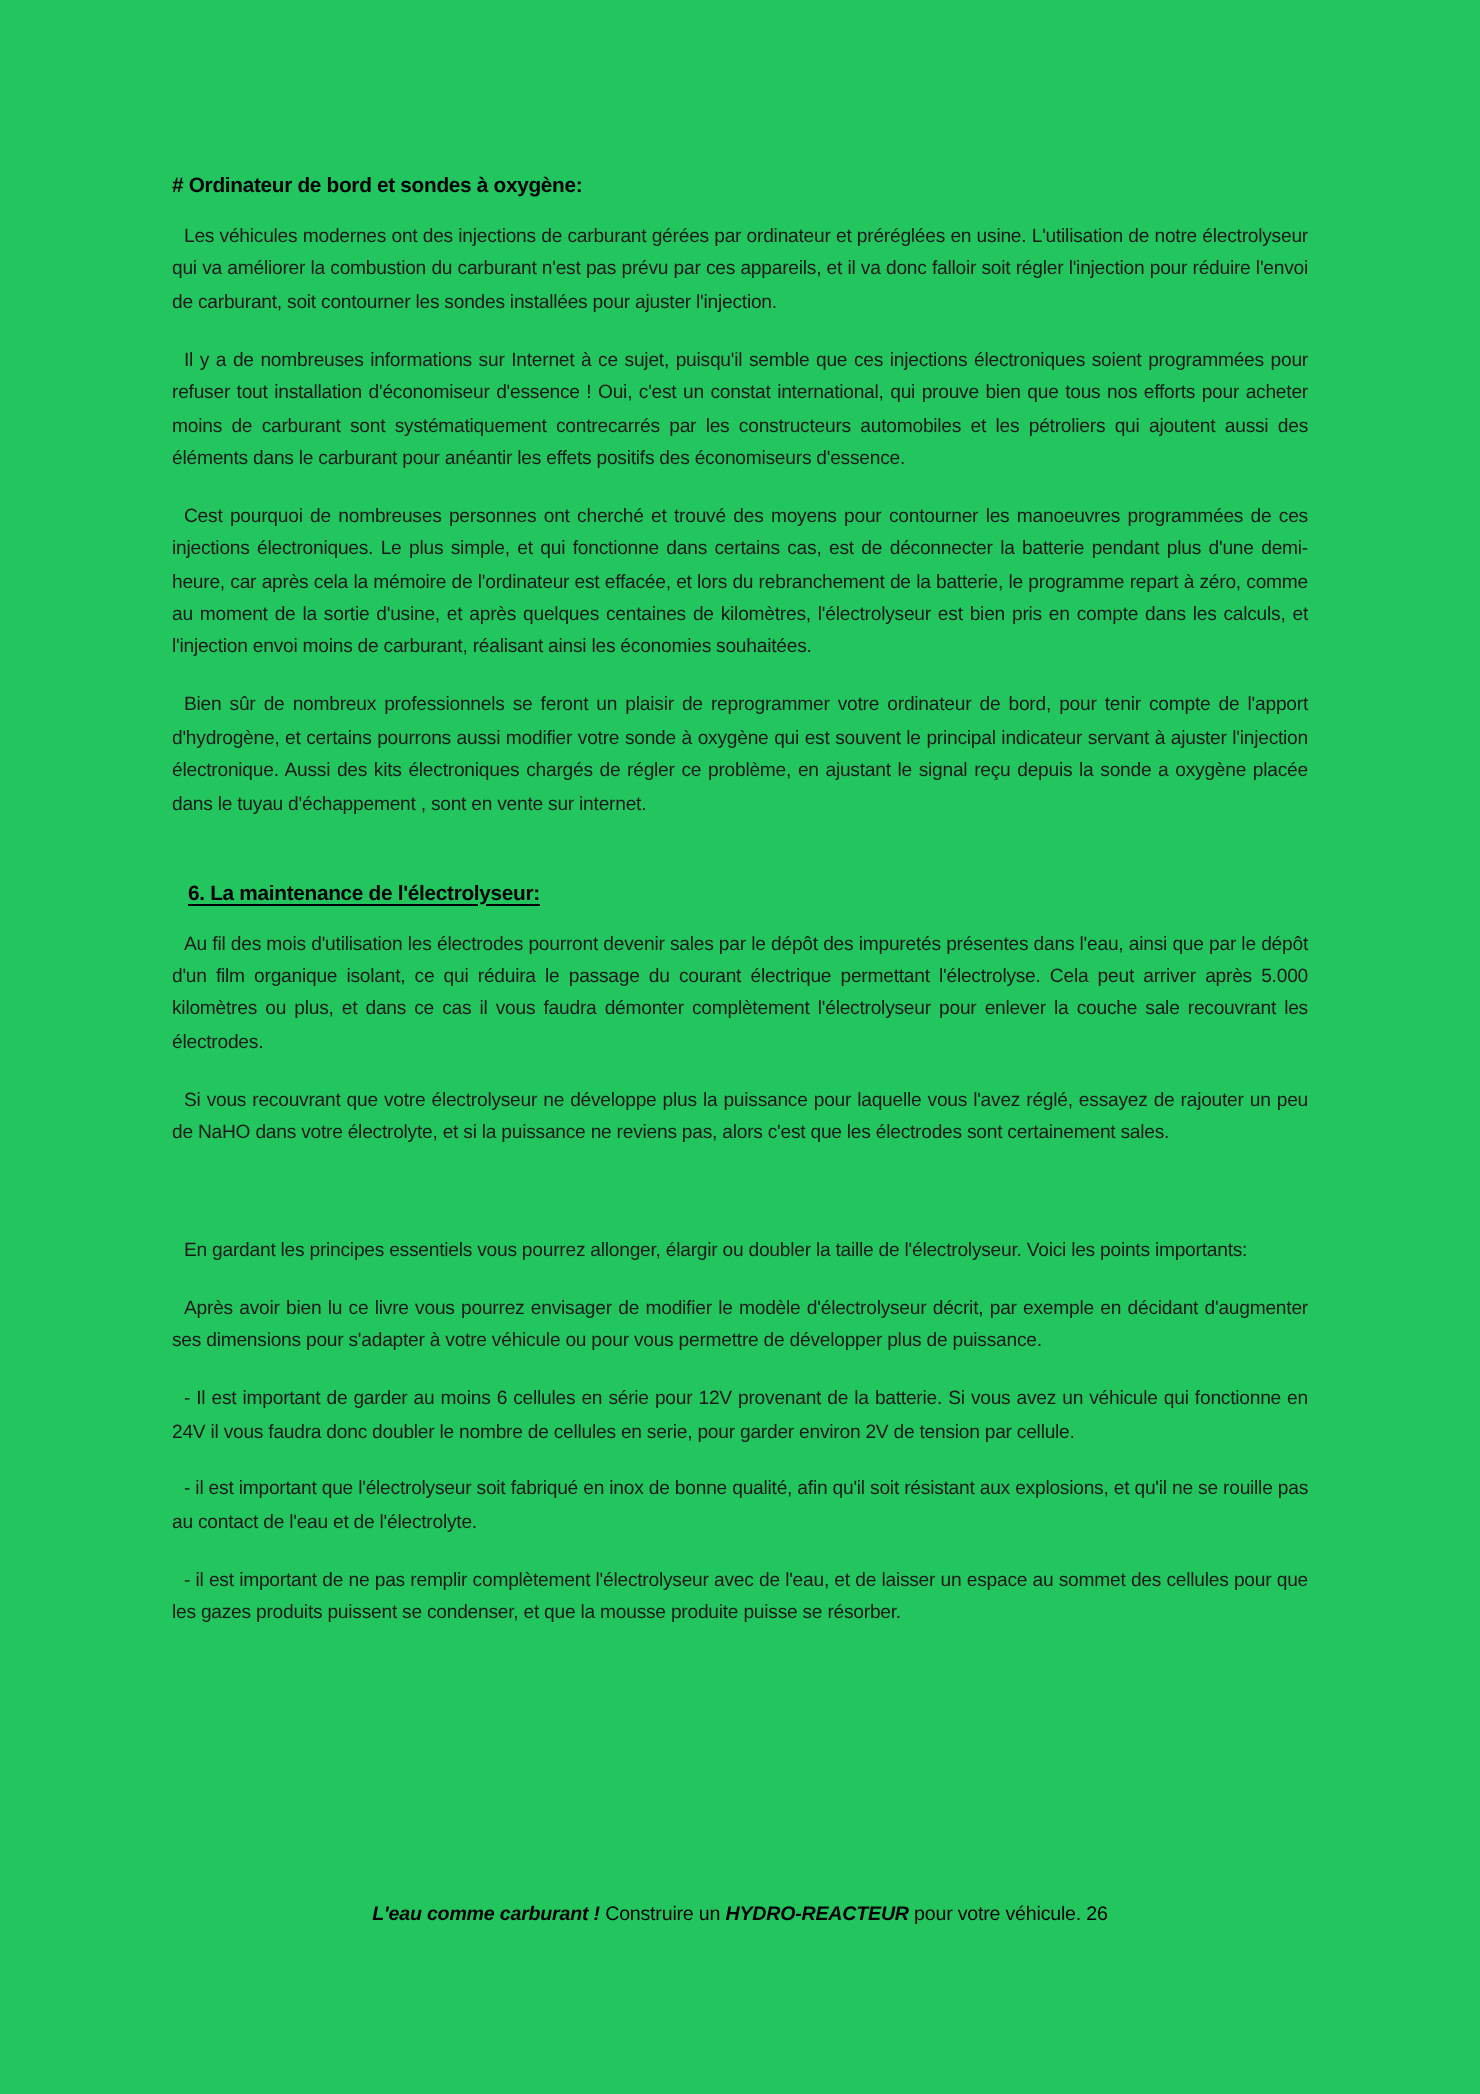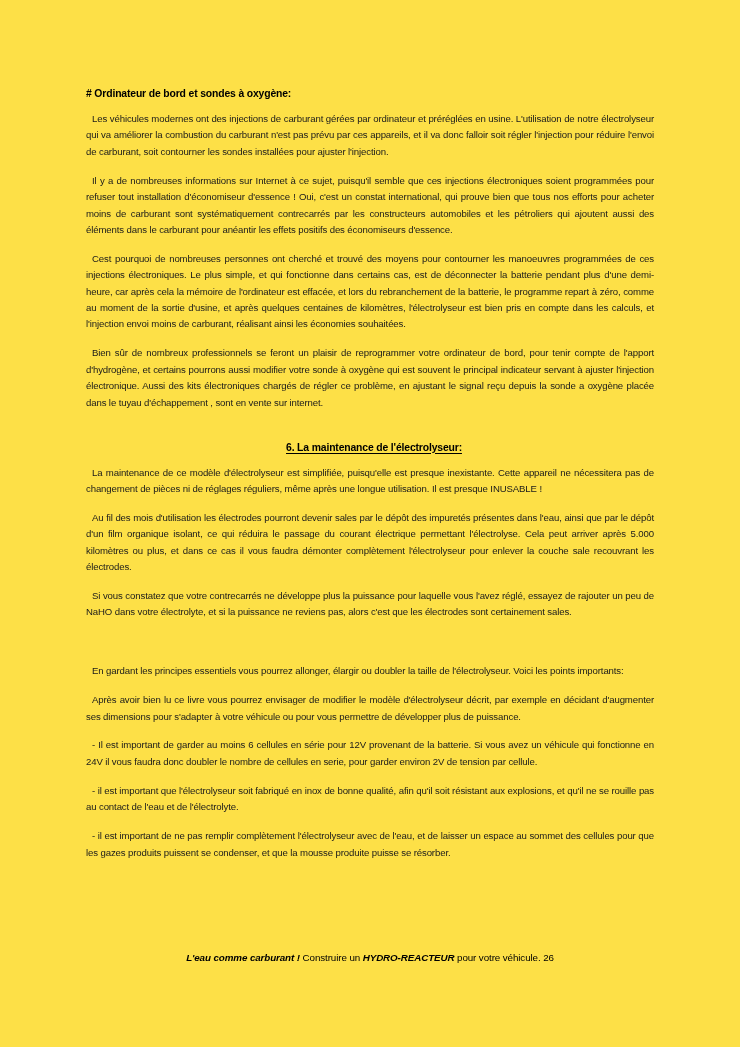--- a/index.html
+++ b/index.html
@@ -9,21 +9,21 @@
     background: #ffffff;
   }
   body {
     font-family: "Liberation Sans", sans-serif;
     color: #1a1a1a;
   }
   .page {
     position: relative;
     width: 740px;
     height: 1047px;
-    background: #fde047;
+    background: #22c55e;
     margin: 0 auto;
     overflow: hidden;
     box-sizing: border-box;
   }
   .content {
     position: absolute;
     left: 86px;
     top: 88px;
     width: 568px;
   }
@@ -33,21 +33,20 @@
     letter-spacing: -0.15px;
     margin: 0 0 12px 0;
     color: #000;
   }
   .heading.underlined {
     text-decoration: underline;
     text-underline-offset: 2px;
   }
   .heading.sec {
     margin-left: 8px;
-    text-align: center;
   }
   p.para {
     font-size: 9.6px;
     line-height: 16.4px;
     text-align: justify;
     margin: 0 0 12.5px 0;
     letter-spacing: -0.12px;
     color: #1a1a1a;
     text-indent: 6px;
   }
@@ -87,23 +86,22 @@
 
     <p class="para">Les véhicules modernes ont des injections de carburant gérées par ordinateur et préréglées en usine. L'utilisation de notre électrolyseur qui va améliorer la combustion du carburant n'est pas prévu par ces appareils,  et il va donc falloir soit régler l'injection pour réduire l'envoi de carburant, soit contourner les sondes installées pour ajuster l'injection.</p>
     <p class="para">Il y a de nombreuses informations sur Internet à ce sujet, puisqu'il semble que ces injections électroniques soient programmées pour refuser tout installation d'économiseur d'essence ! Oui, c'est un constat international, qui prouve bien que tous nos efforts pour acheter moins de carburant sont systématiquement contrecarrés par les constructeurs automobiles et les pétroliers qui ajoutent aussi des éléments dans le carburant pour anéantir les effets positifs des économiseurs d'essence.</p>
     <p class="para">Cest pourquoi de nombreuses personnes ont cherché et trouvé des moyens pour contourner les manoeuvres programmées de ces injections électroniques. Le plus simple, et qui fonctionne dans certains cas, est de déconnecter la batterie pendant plus d'une demi-heure, car après cela la mémoire de l'ordinateur est effacée, et lors du rebranchement de la batterie, le programme repart à zéro, comme au moment de la sortie d'usine, et après quelques centaines de kilomètres, l'électrolyseur est bien pris en compte dans les calculs, et l'injection envoi moins de carburant, réalisant ainsi les économies souhaitées.</p>
     <p class="para">Bien sûr de nombreux professionnels se feront un plaisir de reprogrammer votre ordinateur de bord, pour tenir compte de l'apport d'hydrogène, et certains pourrons aussi modifier votre sonde à oxygène qui est souvent le principal indicateur servant à ajuster l'injection électronique. Aussi des kits électroniques chargés de régler ce problème, en ajustant le signal reçu depuis la sonde a oxygène placée dans le tuyau d'échappement , sont en vente sur internet.</p>
 
     <div class="gap-md"></div>
 
     <h2 class="heading underlined sec">6. La maintenance de l'électrolyseur:</h2>
 
-    <p class="para">La maintenance de ce modèle d'électrolyseur est simplifiée, puisqu'elle est presque inexistante. Cette appareil ne nécessitera pas de changement de pièces ni de réglages réguliers, même après une longue utilisation. Il est presque INUSABLE !</p>
     <p class="para">Au fil des mois d'utilisation les électrodes pourront devenir sales par le dépôt des impuretés présentes dans l'eau, ainsi que par le dépôt d'un film organique isolant, ce qui réduira le passage du courant électrique permettant l'électrolyse. Cela peut arriver après 5.000 kilomètres ou plus, et dans ce cas il vous faudra démonter complètement l'électrolyseur pour enlever la couche sale recouvrant les électrodes.</p>
-    <p class="para">Si vous constatez que votre contrecarrés ne développe plus la puissance pour laquelle vous l'avez réglé, essayez de rajouter un peu de NaHO dans votre électrolyte, et si la puissance ne reviens pas, alors c'est que les électrodes sont certainement sales.</p>
+    <p class="para">Si vous recouvrant que votre électrolyseur ne développe plus la puissance pour laquelle vous l'avez réglé, essayez de rajouter un peu de NaHO dans votre électrolyte, et si la puissance ne reviens pas, alors c'est que les électrodes sont certainement sales.</p>
 
     <div class="gap-lg"></div>
 
 
     <p class="para">En gardant les principes essentiels vous pourrez allonger, élargir ou doubler la taille de l'électrolyseur. Voici les points importants:</p>
     <p class="para">Après avoir bien lu ce livre vous pourrez envisager de modifier le modèle d'électrolyseur décrit, par exemple en décidant d'augmenter ses dimensions pour s'adapter à votre véhicule ou pour vous permettre de développer plus de puissance.</p>
     <p class="para">- Il est important  de garder au moins 6 cellules en série pour 12V provenant de la batterie. Si vous avez un véhicule qui fonctionne en 24V il vous faudra donc doubler le nombre de cellules en serie, pour garder environ 2V de tension par cellule.</p>
     <p class="para">- il est important que l'électrolyseur soit fabriqué en inox de bonne qualité, afin qu'il soit résistant aux explosions, et qu'il ne se rouille pas au contact de l'eau et de l'électrolyte.</p>
     <p class="para">- il est important de ne pas remplir complètement l'électrolyseur avec de l'eau, et de laisser un espace au sommet des cellules pour que les gazes produits puissent se condenser, et que la mousse produite puisse se résorber.</p>
 

